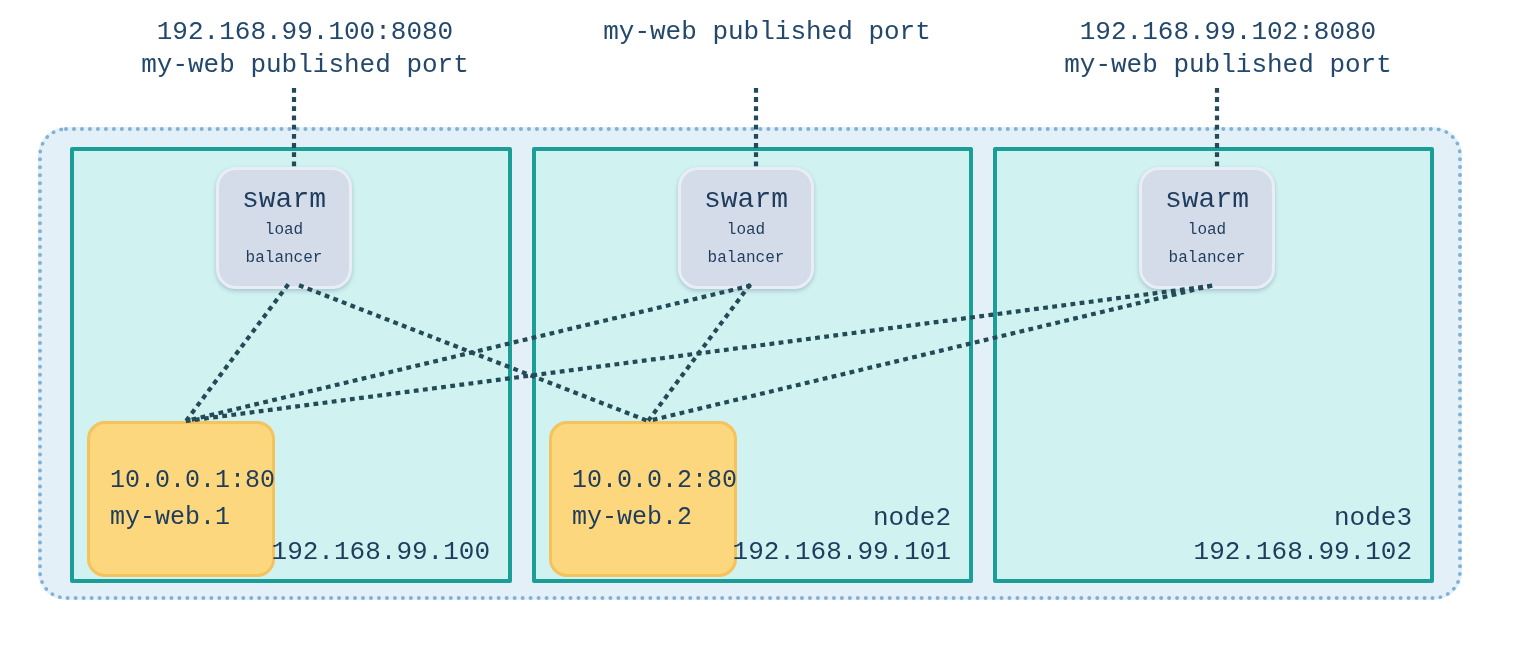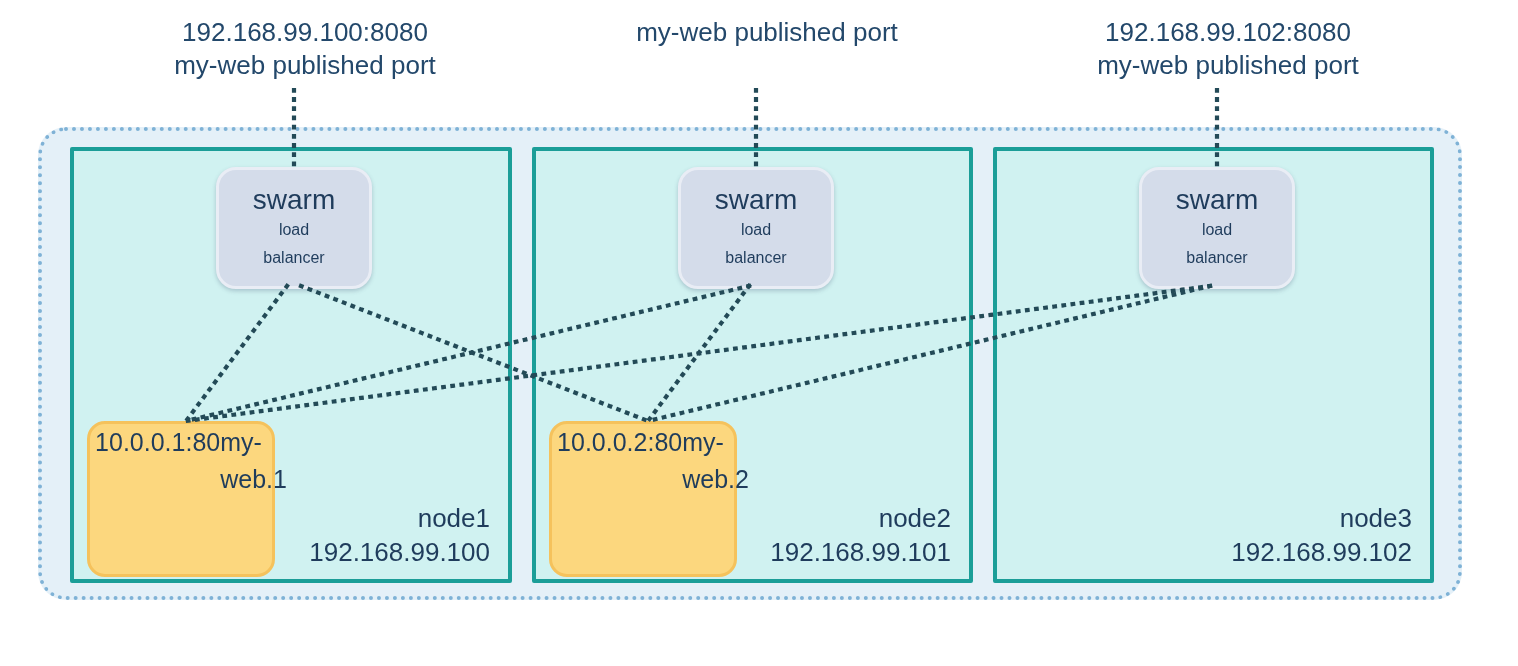--- a/index.html
+++ b/index.html
@@ -13,21 +13,21 @@
     --task-border:#f5c25c;
     --wire:#234a57;
     --text:#1f3c5c;
     --port-text:#23486b;
   }
   html,body{margin:0;padding:0;background:#ffffff;}
   #stage{
     position:relative;
     width:1518px;height:666px;
     background:#ffffff;
-    font-family:Liberation Sans, sans-serif;
+    font-family:Liberation Mono, monospace;
     overflow:hidden;
   }
   .port-label{
     position:absolute;
     width:340px;
     top:16px;
     text-align:center;
     font-size:26px;
     line-height:33px;
     color:var(--port-text);
@@ -56,21 +56,21 @@
     border:4px solid var(--node-border);
     border-radius:2px;
   }
   #node1{left:70px;width:442px;}
   #node2{left:532px;}
   #node3{left:993px;}
 
   .lb-box{
     position:absolute;
     left:142px;top:16px;
-    width:156px;height:122px;
+    width:136px;height:122px;
     box-sizing:border-box;
     background:var(--lb-fill);
     border:3px solid var(--lb-border);
     border-radius:20px;
     box-shadow:0 2px 4px rgba(60,80,110,0.28);
     display:flex;
     flex-direction:column;
     align-items:center;
     justify-content:center;
     color:var(--text);
@@ -81,21 +81,21 @@
 
   .task-box{
     position:absolute;
     left:13px;top:270px;
     width:188px;height:156px;
     box-sizing:border-box;
     background:var(--task-fill);
     border:3px solid var(--task-border);
     border-radius:18px;
     display:flex;
-    flex-direction:row;
+    flex-direction:column;
     justify-content:center;
     padding-left:20px;
     color:var(--text);
     font-size:25px;
     line-height:37px;
   }
   .node-label{
     position:absolute;
     right:18px;bottom:10px;
     text-align:right;
@@ -148,21 +148,20 @@
     <div class="lb-box">
       <span class="lb-line1">swarm</span>
       <span class="lb-line2">load</span>
       <span class="lb-line3">balancer</span>
     </div>
     <div class="task-box">
       <span>10.0.0.1:80</span>
       <span>my-web.1</span>
     </div>
     <div class="node-label">
-      <div>node1</div>
       <div>192.168.99.100</div>
     </div>
   </div>
 
   <div class="node-box" id="node2">
     <div class="lb-box">
       <span class="lb-line1">swarm</span>
       <span class="lb-line2">load</span>
       <span class="lb-line3">balancer</span>
     </div>

